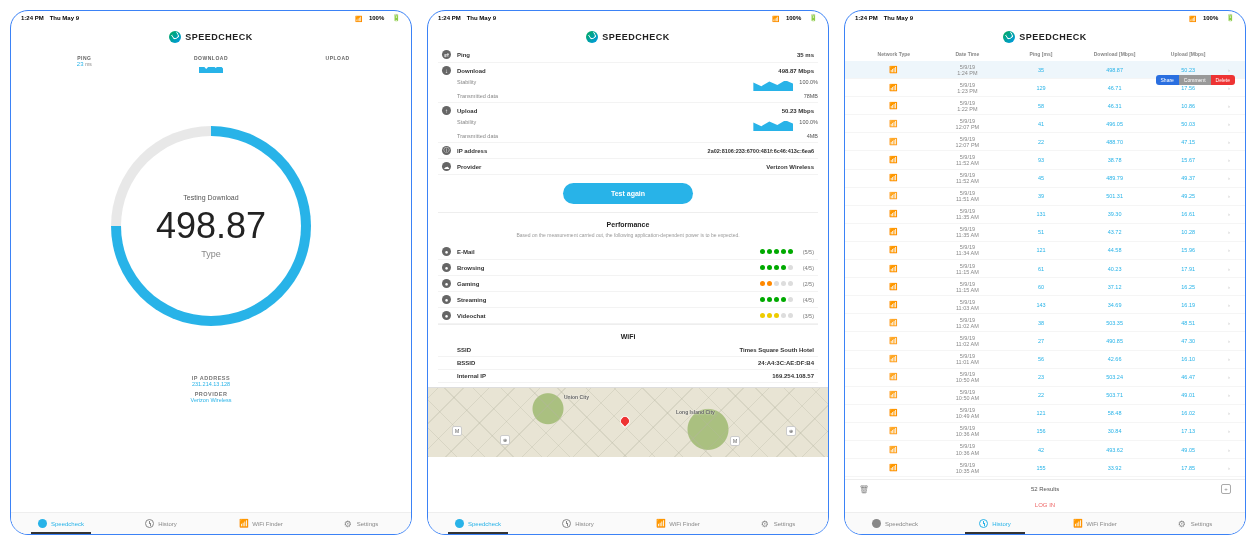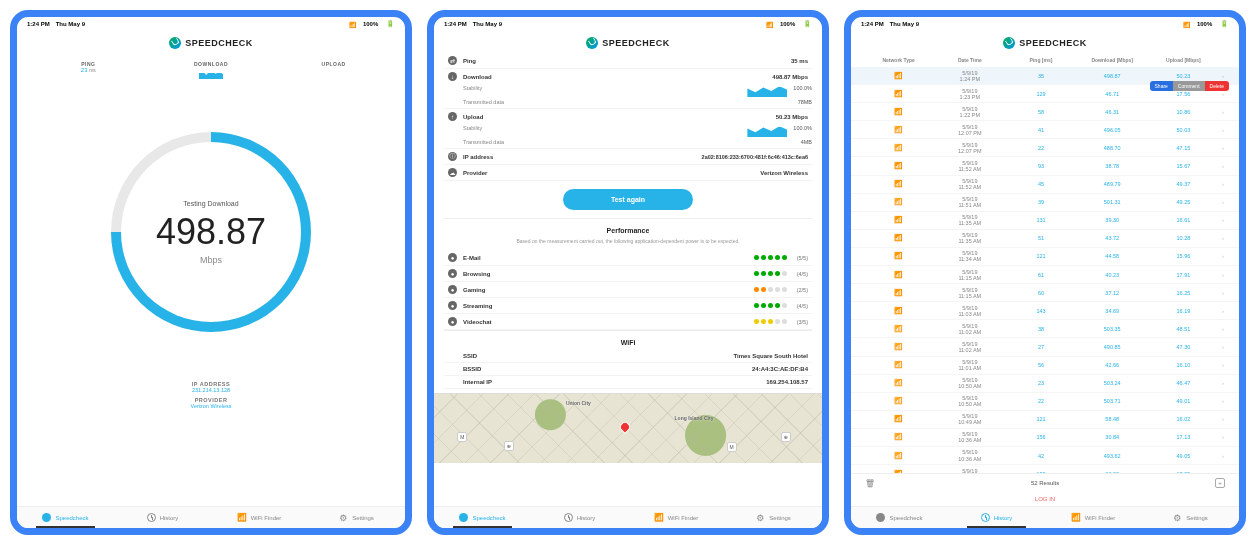--- a/index.html
+++ b/index.html
@@ -1,17 +1,17 @@
 <!DOCTYPE html>
 <html><head>
 <meta charset="utf-8">
 <style>
 * { box-sizing: border-box; margin: 0; padding: 0; }
 body { background: #fff; font-family: -apple-system, Helvetica, Arial, sans-serif; font-size: 6px; color: #333; display: flex; gap: 15px; padding: 10px; }
-.device { width: 404px; height: 525px; border: 7px solid #3b82f6; border-radius: 18px; overflow: hidden; display: flex; flex-direction: column; background: #fff; position: relative; }
+.device { width: 404px; height: 525px; border: 1px solid #3b82f6; border-radius: 18px; overflow: hidden; display: flex; flex-direction: column; background: #fff; position: relative; }
 .statusbar { display: flex; justify-content: space-between; padding: 3px 10px; font-weight: 600; color: #000; }
 .statusbar .left, .statusbar .right { display: flex; gap: 6px; align-items: center; }
 .battery::before { content: "🔋"; font-size: 7px; margin-left: 2px; }
 .logo { display: flex; justify-content: center; align-items: center; gap: 4px; padding: 6px 0 4px; }
 .logo-icon { width: 12px; height: 12px; border-radius: 50%; background: linear-gradient(135deg, #0a5, #09e); display: inline-block; position: relative; }
 .logo-icon::after { content: ""; position: absolute; left: 3px; top: 2px; width: 5px; height: 5px; border: 1.5px solid #fff; border-top: none; border-radius: 0 0 6px 6px; transform: rotate(-30deg); }
 .logo-text { font-weight: 800; letter-spacing: 0.5px; font-size: 9px; color: #222; }
 .content { flex: 1; overflow: hidden; padding: 0 10px; }
 .metric-row { display: flex; justify-content: space-around; padding: 8px 0; }
 .metric { text-align: center; flex: 1; }
@@ -121,21 +121,21 @@
       </div>
       <div class="metric">
         <div class="lbl">UPLOAD</div>
       </div>
     </div>
     <div class="gauge-wrap">
       <div class="gauge">
         <div class="gauge-inner">
           <div class="gauge-status">Testing Download</div>
           <div class="gauge-value">498.87</div>
-          <div class="gauge-unit">Mbps</div>
+          <div class="gauge-unit">Type</div>
         </div>
       </div>
     </div>
     <div class="info-block">
       <div class="ilbl">IP ADDRESS</div>
       <div class="ival">231.214.13.128</div>
       <div class="ilbl" style="margin-top:4px">PROVIDER</div>
       <div class="ival">Verizon Wireless</div>
     </div>
   </div>

